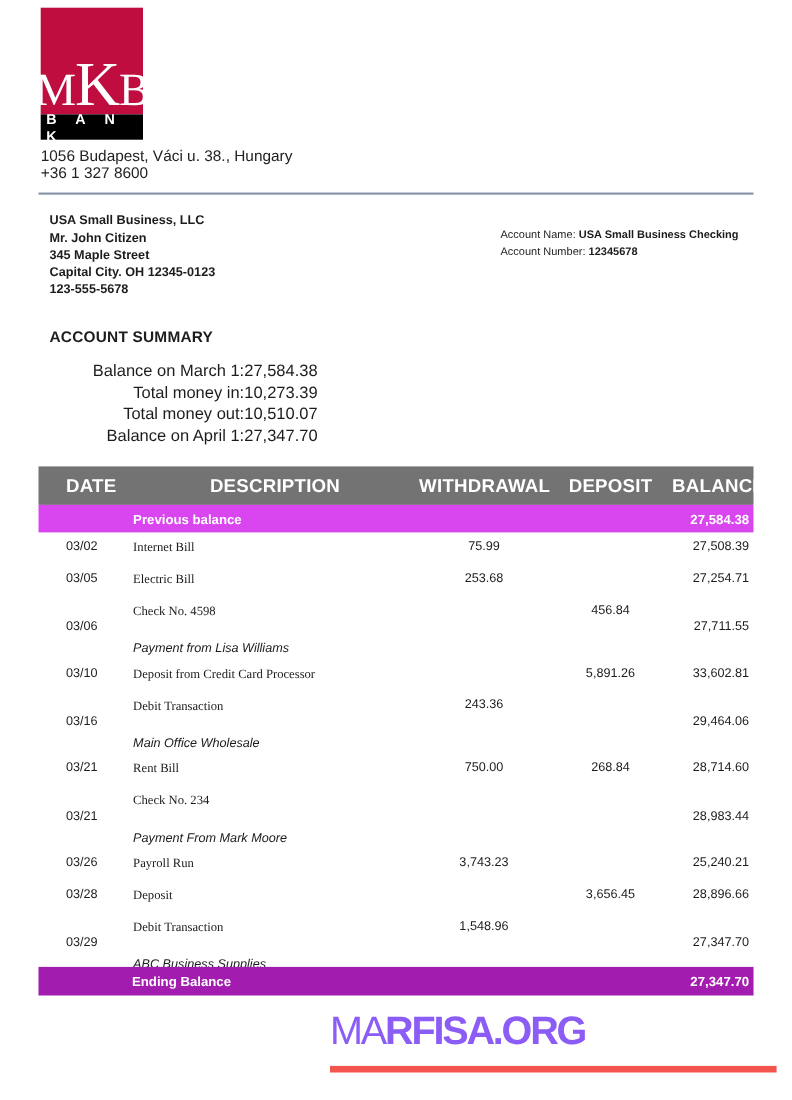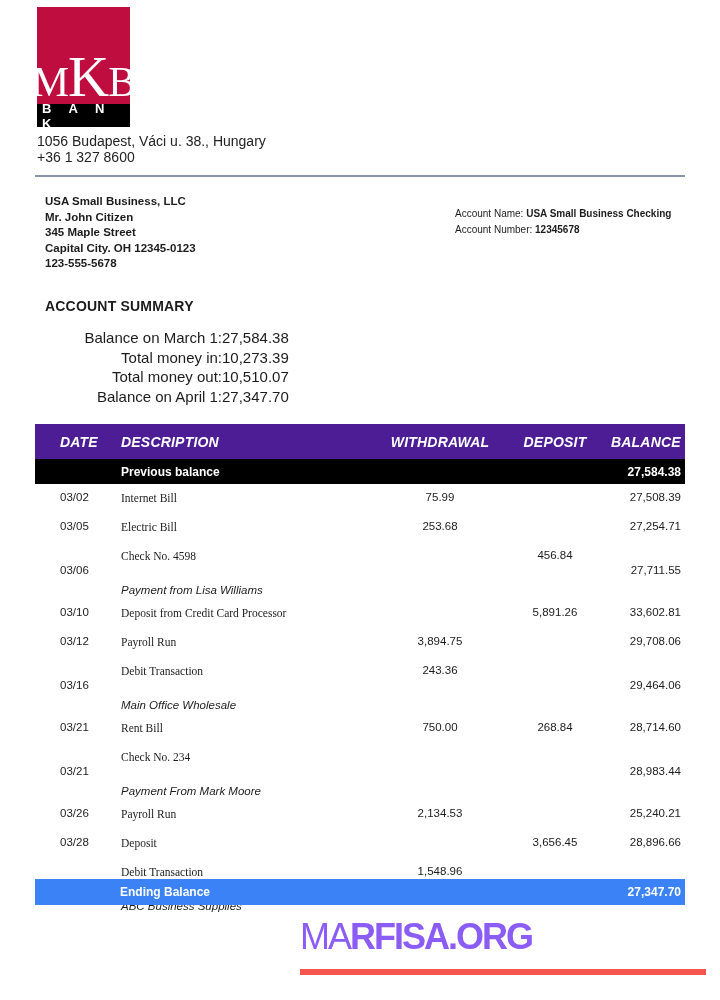--- a/index.html
+++ b/index.html
@@ -46,47 +46,47 @@
   .sum-label { display: inline-block; width: 177px; }
   .sum-value { display: inline-block; }
 
   
   .tx-table {
     position: absolute; top: 424px; left: 35px;
     width: 650px; border-collapse: collapse; table-layout: fixed;
     font-size: 11.5px;
   }
   .tx-table th {
-    background: #4c1d95; color: #fff; font-weight: 700;
-    height: 33px; font-size: 14px; letter-spacing: 0.2px; font-style: italic;
+    background: #737373; color: #fff; font-weight: 700;
+    height: 33px; font-size: 17px; letter-spacing: 0.2px;
   }
   th.h-date { text-align: left; padding-left: 25px; }
-  th.h-desc { text-align: left; margin-left: 30px; }
+  th.h-desc { text-align: center; margin-left: 30px; }
   th.h-wd, th.h-dep { text-align: center; }
   th.h-bal { text-align: right; padding-right: 16px; }
 
   td.col-date { padding-left: 25px; }
   td.col-wd, td.col-dep { text-align: center; }
   td.col-bal { text-align: right; padding-right: 4px; }
 
   .black-row td {
-    background: #000000; color: #fff; font-weight: 700;
+    background: #d946ef; color: #fff; font-weight: 700;
     height: 23px; vertical-align: middle; font-size: 12px;
   }
   .tx-row { height: 29px; }
   .tx-row td { vertical-align: top; padding-top: 7px; }
   .tx-row.two-line { height: 48px; }
   .tx-row.two-line .col-date, .tx-row.two-line .col-bal { vertical-align: middle; padding-top: 0; }
   .desc-main { line-height: 15px; font-family: Liberation Serif, serif; }
   .desc-sub { font-style: italic; line-height: 15px; margin-top: 19px; }
 
   
   .ending-bar {
     position: absolute; top: 879px; left: 35px; width: 650px; height: 26px;
-    background: #3b82f6; color: #fff; font-weight: 700; font-size: 12px;
+    background: #a21caf; color: #fff; font-weight: 700; font-size: 12px;
     display: flex; align-items: center; justify-content: space-between;
     box-sizing: border-box; padding-left: 85px; padding-right: 4px; gap: 44px;
   }
 
   
   .watermark { position: absolute; top: 908px; left: 300px; width: 412px; }
   .watermark-text {
     color: #8b5cf6; font-size: 36px; line-height: 58px;
     letter-spacing: -2px; white-space: nowrap;
   }
@@ -194,30 +194,20 @@
         <tr class="tx-row">
       <td class="col-date">03/10</td>
       <td class="col-desc">
         <div class="desc-main">Deposit from Credit Card Processor</div>
 
       </td>
       <td class="col-wd"></td>
       <td class="col-dep">5,891.26</td>
       <td class="col-bal">33,602.81</td>
     </tr>
-        <tr class="tx-row">
-      <td class="col-date">03/12</td>
-      <td class="col-desc">
-        <div class="desc-main">Payroll Run</div>
-
-      </td>
-      <td class="col-wd">3,894.75</td>
-      <td class="col-dep"></td>
-      <td class="col-bal">29,708.06</td>
-    </tr>
         <tr class="tx-row two-line">
       <td class="col-date">03/16</td>
       <td class="col-desc">
         <div class="desc-main">Debit Transaction</div>
         <div class="desc-sub">Main Office Wholesale</div>
       </td>
       <td class="col-wd">243.36</td>
       <td class="col-dep"></td>
       <td class="col-bal">29,464.06</td>
     </tr>
@@ -240,21 +230,21 @@
       <td class="col-wd"></td>
       <td class="col-dep"></td>
       <td class="col-bal">28,983.44</td>
     </tr>
         <tr class="tx-row">
       <td class="col-date">03/26</td>
       <td class="col-desc">
         <div class="desc-main">Payroll Run</div>
 
       </td>
-      <td class="col-wd">2,134.53</td>
+      <td class="col-wd">3,743.23</td>
       <td class="col-dep"></td>
       <td class="col-bal">25,240.21</td>
     </tr>
         <tr class="tx-row">
       <td class="col-date">03/28</td>
       <td class="col-desc">
         <div class="desc-main">Deposit</div>
 
       </td>
       <td class="col-wd"></td>

